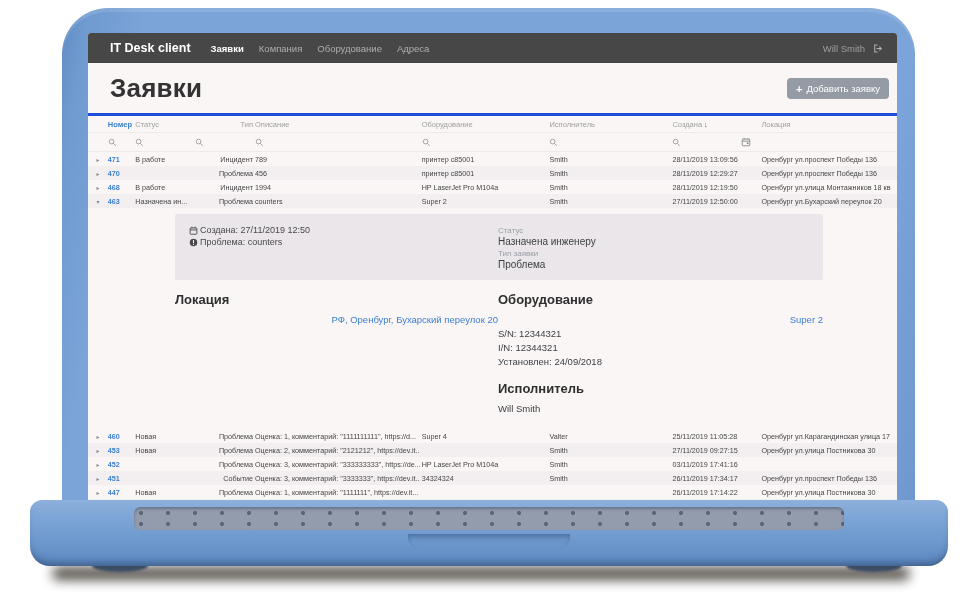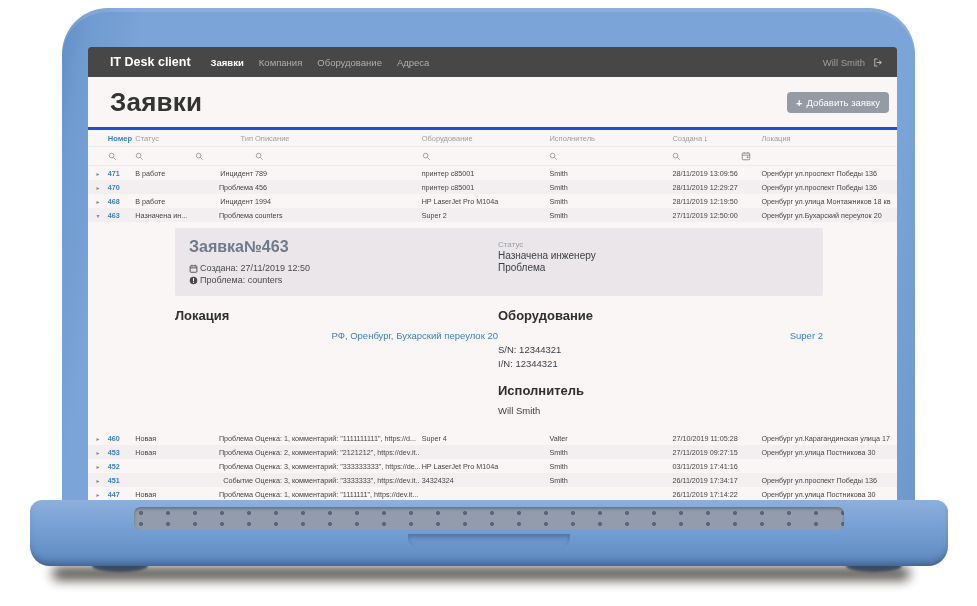--- a/index.html
+++ b/index.html
@@ -10,21 +10,21 @@
   
   .ground-shadow { position: absolute; left: 52px; top: 567px; width: 858px; height: 13px;
     background: #241d16; border-radius: 10px; filter: blur(6px); opacity: .8; z-index: 0; }
   .foot { position: absolute; width: 56px; height: 12px; border-radius: 50%;
     background: #3c4d63; top: 560px; z-index: 1; filter: blur(1px); }
   .foot.left { left: 92px; } .foot.right { left: 846px; }
   .laptop-lid { position: absolute; left: 62px; top: 8px; width: 853px; height: 512px;
     border-radius: 46px 46px 0 0; z-index: 1;
     background: linear-gradient(100deg, #5f8cc3 0%, #6f9bd0 3%, #7ba4d8 9%, #7ba4d8 91%, #6e98cd 100%);
     box-shadow: inset 0 4px 0 rgba(255,255,255,.12); }
-  .screen { position: absolute; left: 88px; top: 47px; width: 809px; height: 477px;
+  .screen { position: absolute; left: 88px; top: 33px; width: 809px; height: 477px;
     background: #fbf6f6; z-index: 2; border-radius: 3px 3px 0 0; overflow: hidden; }
   .laptop-base { position: absolute; left: 30px; top: 500px; width: 918px; height: 66px; z-index: 3;
     border-radius: 12px 12px 20px 20px;
     background: linear-gradient(180deg, #8db0dd 0%, #7ca4d6 30%, #6f9ace 58%, #6590c7 82%, #5a86bf 100%);
     box-shadow: inset 0 -7px 9px -5px rgba(26,42,66,.5); }
   .keyboard { position: absolute; left: 104px; top: 7px; width: 710px; height: 23px;
     border-radius: 6px; background-color: #929cad;
     background-image: radial-gradient(circle at 7px 6px, rgba(56,66,88,.6) 1.6px, transparent 2.4px);
     background-size: 27px 11px; box-shadow: inset 0 2px 3px rgba(40,55,80,.4); }
   .notch { position: absolute; left: 50%; transform: translateX(-50%); top: 34px;
@@ -237,21 +237,20 @@
     <span class="cell c-equip">Super 2</span>
     <span class="cell c-exec">Smith</span>
     <span class="cell c-created">27/11/2019 12:50:00</span>
     <span class="cell c-loc">Оренбург ул.Бухарский переулок 20</span>
   </div>
         </div>
 
       <div class="detail">
         <div class="panel">
           <div>
-            <div class="panel-title">Заявка№463</div>
             <div class="meta-line">
               <svg width="9" height="9" viewBox="0 0 12 12">
                 <rect x="1.5" y="2.5" width="9" height="8.5" rx="1" fill="none" stroke="#4a4a4a" stroke-width="1.2"></rect>
                 <line x1="1.5" y1="5.2" x2="10.5" y2="5.2" stroke="#4a4a4a" stroke-width="1.2"></line>
                 <line x1="3.8" y1="1" x2="3.8" y2="3" stroke="#4a4a4a" stroke-width="1.2"></line>
                 <line x1="8.2" y1="1" x2="8.2" y2="3" stroke="#4a4a4a" stroke-width="1.2"></line>
               </svg>
               <span>Создана: 27/11/2019 12:50</span>
             </div>
             <div class="meta-line">
@@ -259,50 +258,52 @@
                 <circle cx="6" cy="6" r="5" fill="#4a4a4a"></circle>
                 <rect x="5.3" y="2.8" width="1.4" height="4" fill="#ffffff"></rect>
                 <rect x="5.3" y="7.6" width="1.4" height="1.5" fill="#ffffff"></rect>
               </svg>
               <span>Проблема: counters</span>
             </div>
           </div>
           <div>
             <div class="kv-label">Статус</div>
             <div class="kv-value">Назначена инженеру</div>
+            <div class="kv-label">Тип заявки</div>
             <div class="kv-value">Проблема</div>
           </div>
         </div>
 
         <div class="sections">
           <div>
             <div class="sec-h">Локация</div>
             <div class="sec-line link">РФ, Оренбург, Бухарский переулок 20</div>
           </div>
           <div>
             <div class="sec-h">Оборудование</div>
             <div class="sec-line link">Super 2</div>
             <div class="sec-line">S/N: 12344321</div>
             <div class="sec-line">I/N: 12344321</div>
+            <div class="sec-line">Установлен: 24/09/2018</div>
             <div class="sec-h gap">Исполнитель</div>
             <div class="sec-line">Will Smith</div>
           </div>
         </div>
       </div>
 
       <div id="rows-bottom">
           <div class="trow">
     <span class="cell c-exp">▸</span>
     <span class="cell c-num">460</span>
     <span class="cell c-status">Новая</span>
     <span class="cell c-type">Проблема</span>
     <span class="cell c-desc">Оценка: 1, комментарий: "1111111111", https://d...</span>
     <span class="cell c-equip">Super 4</span>
     <span class="cell c-exec">Valter</span>
-    <span class="cell c-created">27/10/2019 11:05:28</span>
+    <span class="cell c-created">25/11/2019 11:05:28</span>
     <span class="cell c-loc">Оренбург ул.Карагандинская улица 17</span>
   </div>
           <div class="trow stripe">
     <span class="cell c-exp">▸</span>
     <span class="cell c-num">453</span>
     <span class="cell c-status">Новая</span>
     <span class="cell c-type">Проблема</span>
     <span class="cell c-desc">Оценка: 2, комментарий: "2121212", https://dev.it...</span>
     <span class="cell c-equip"></span>
     <span class="cell c-exec">Smith</span>

